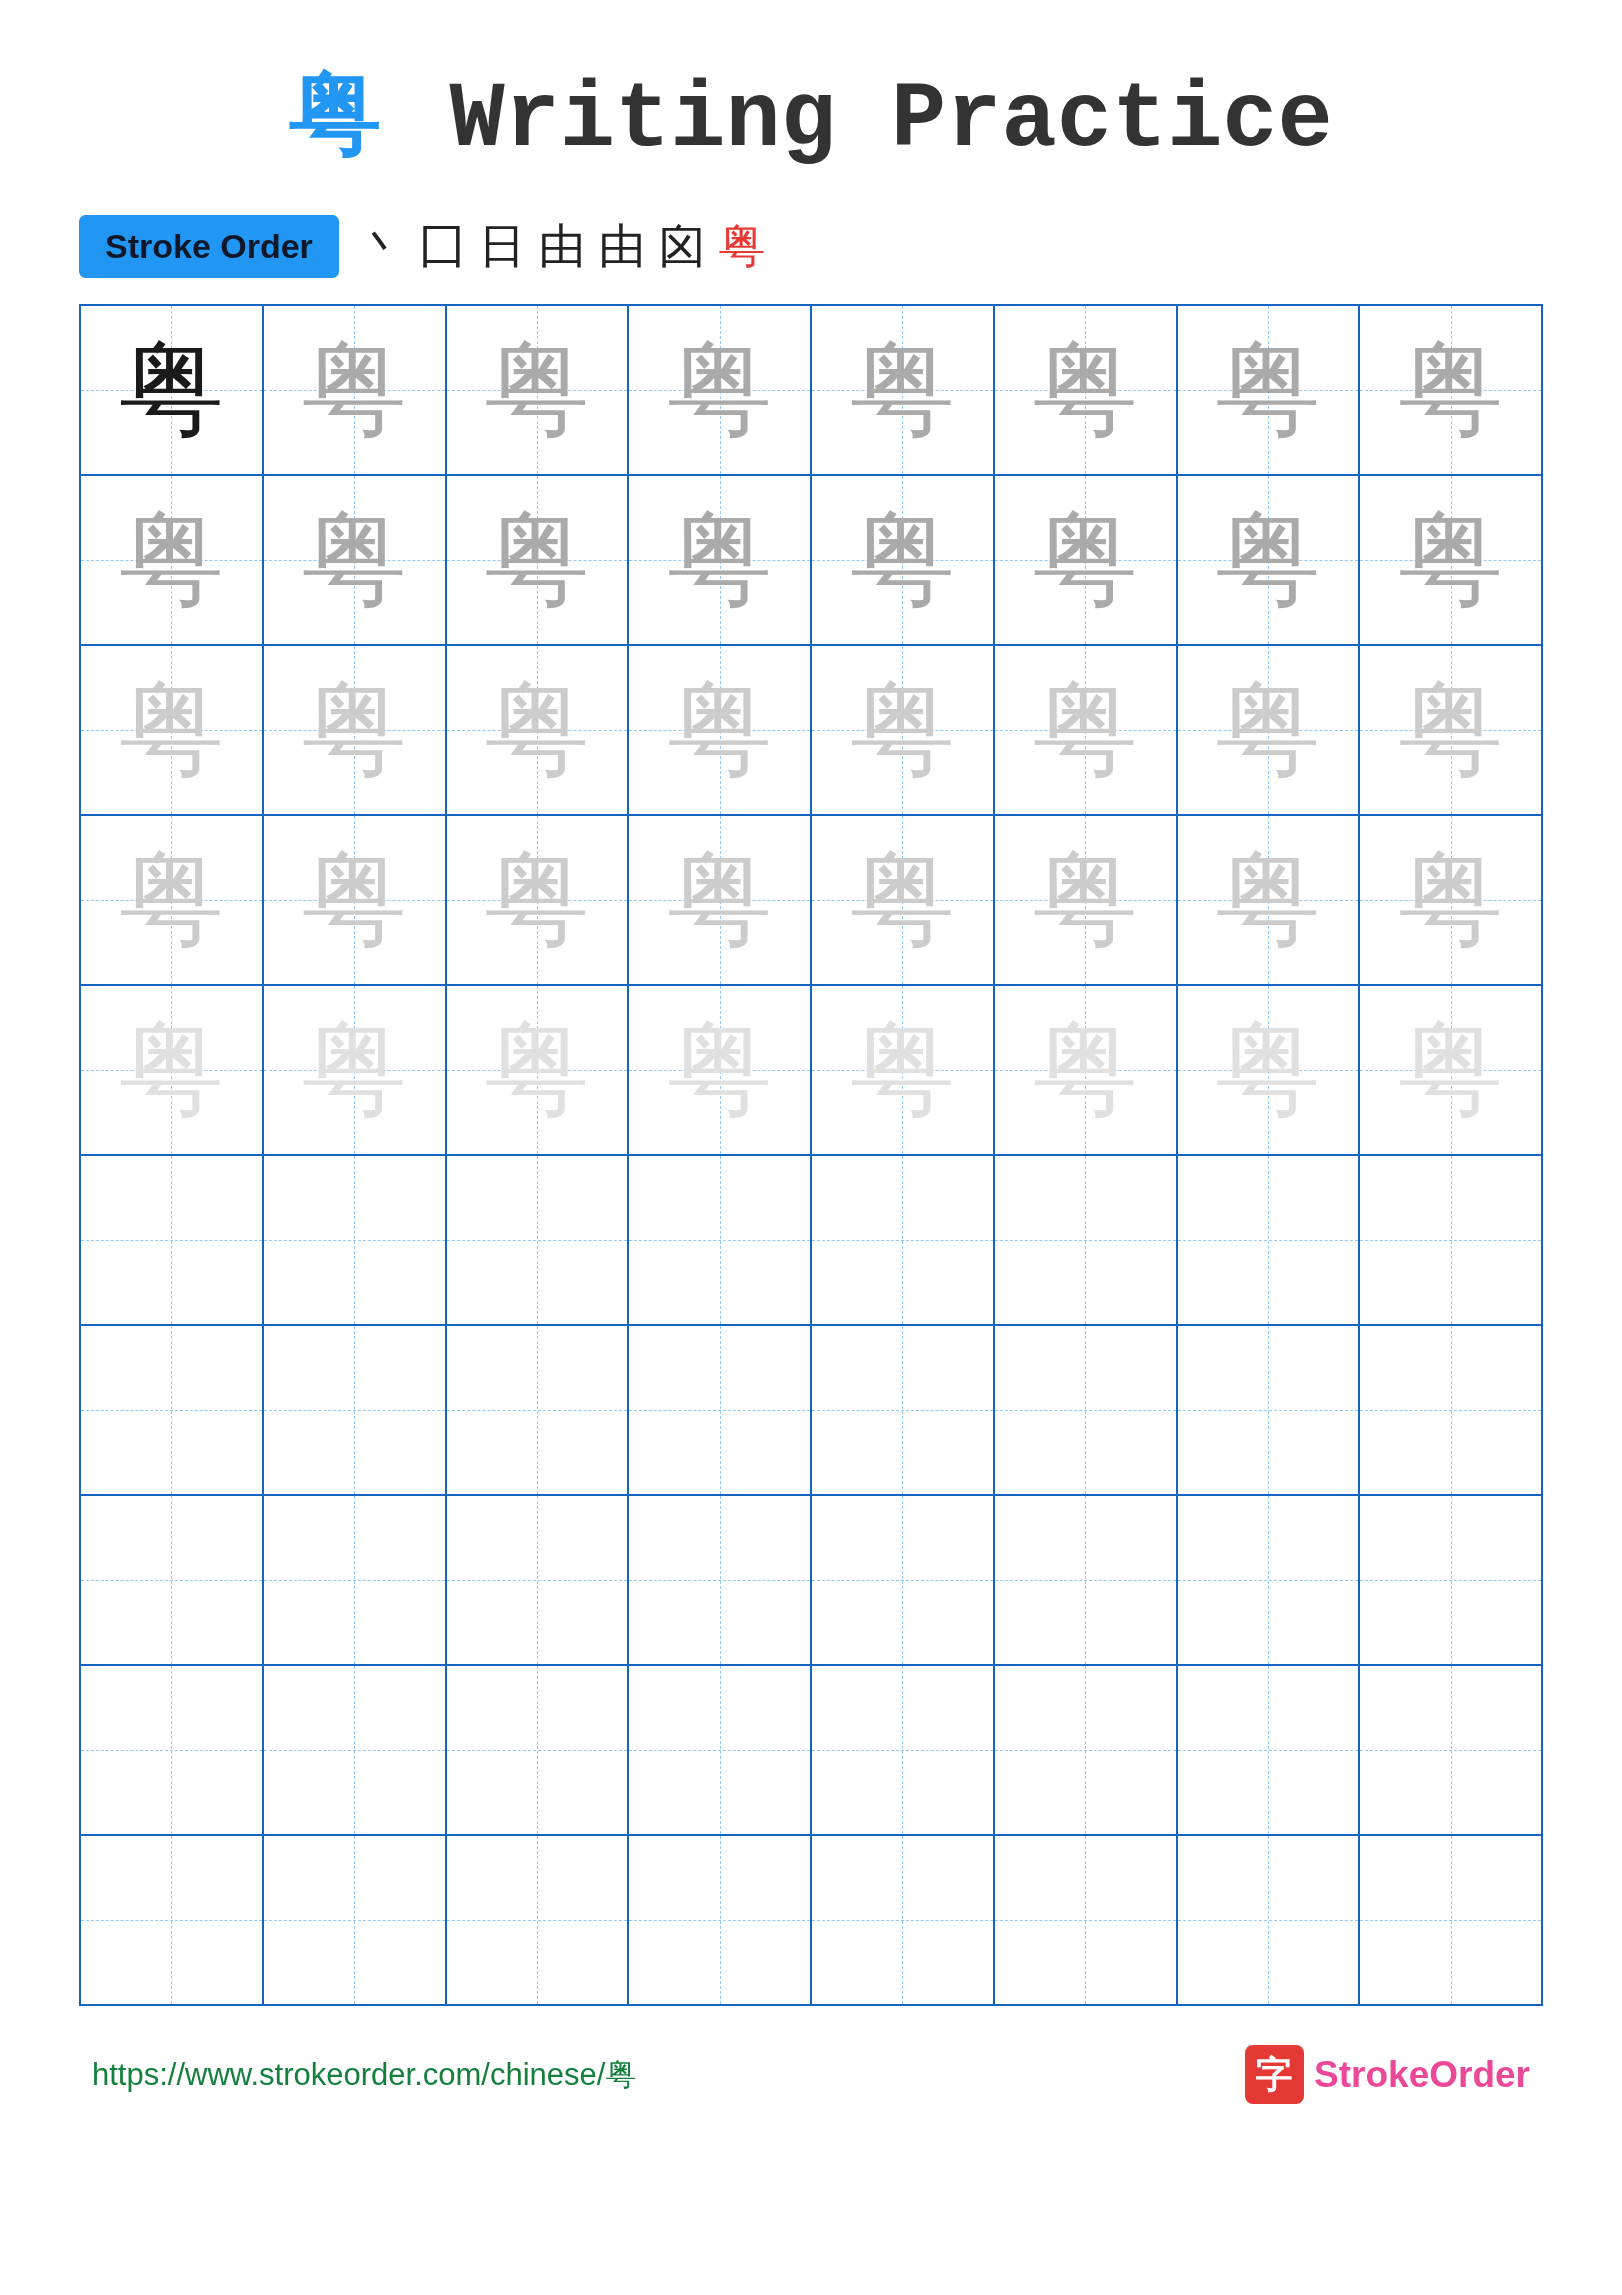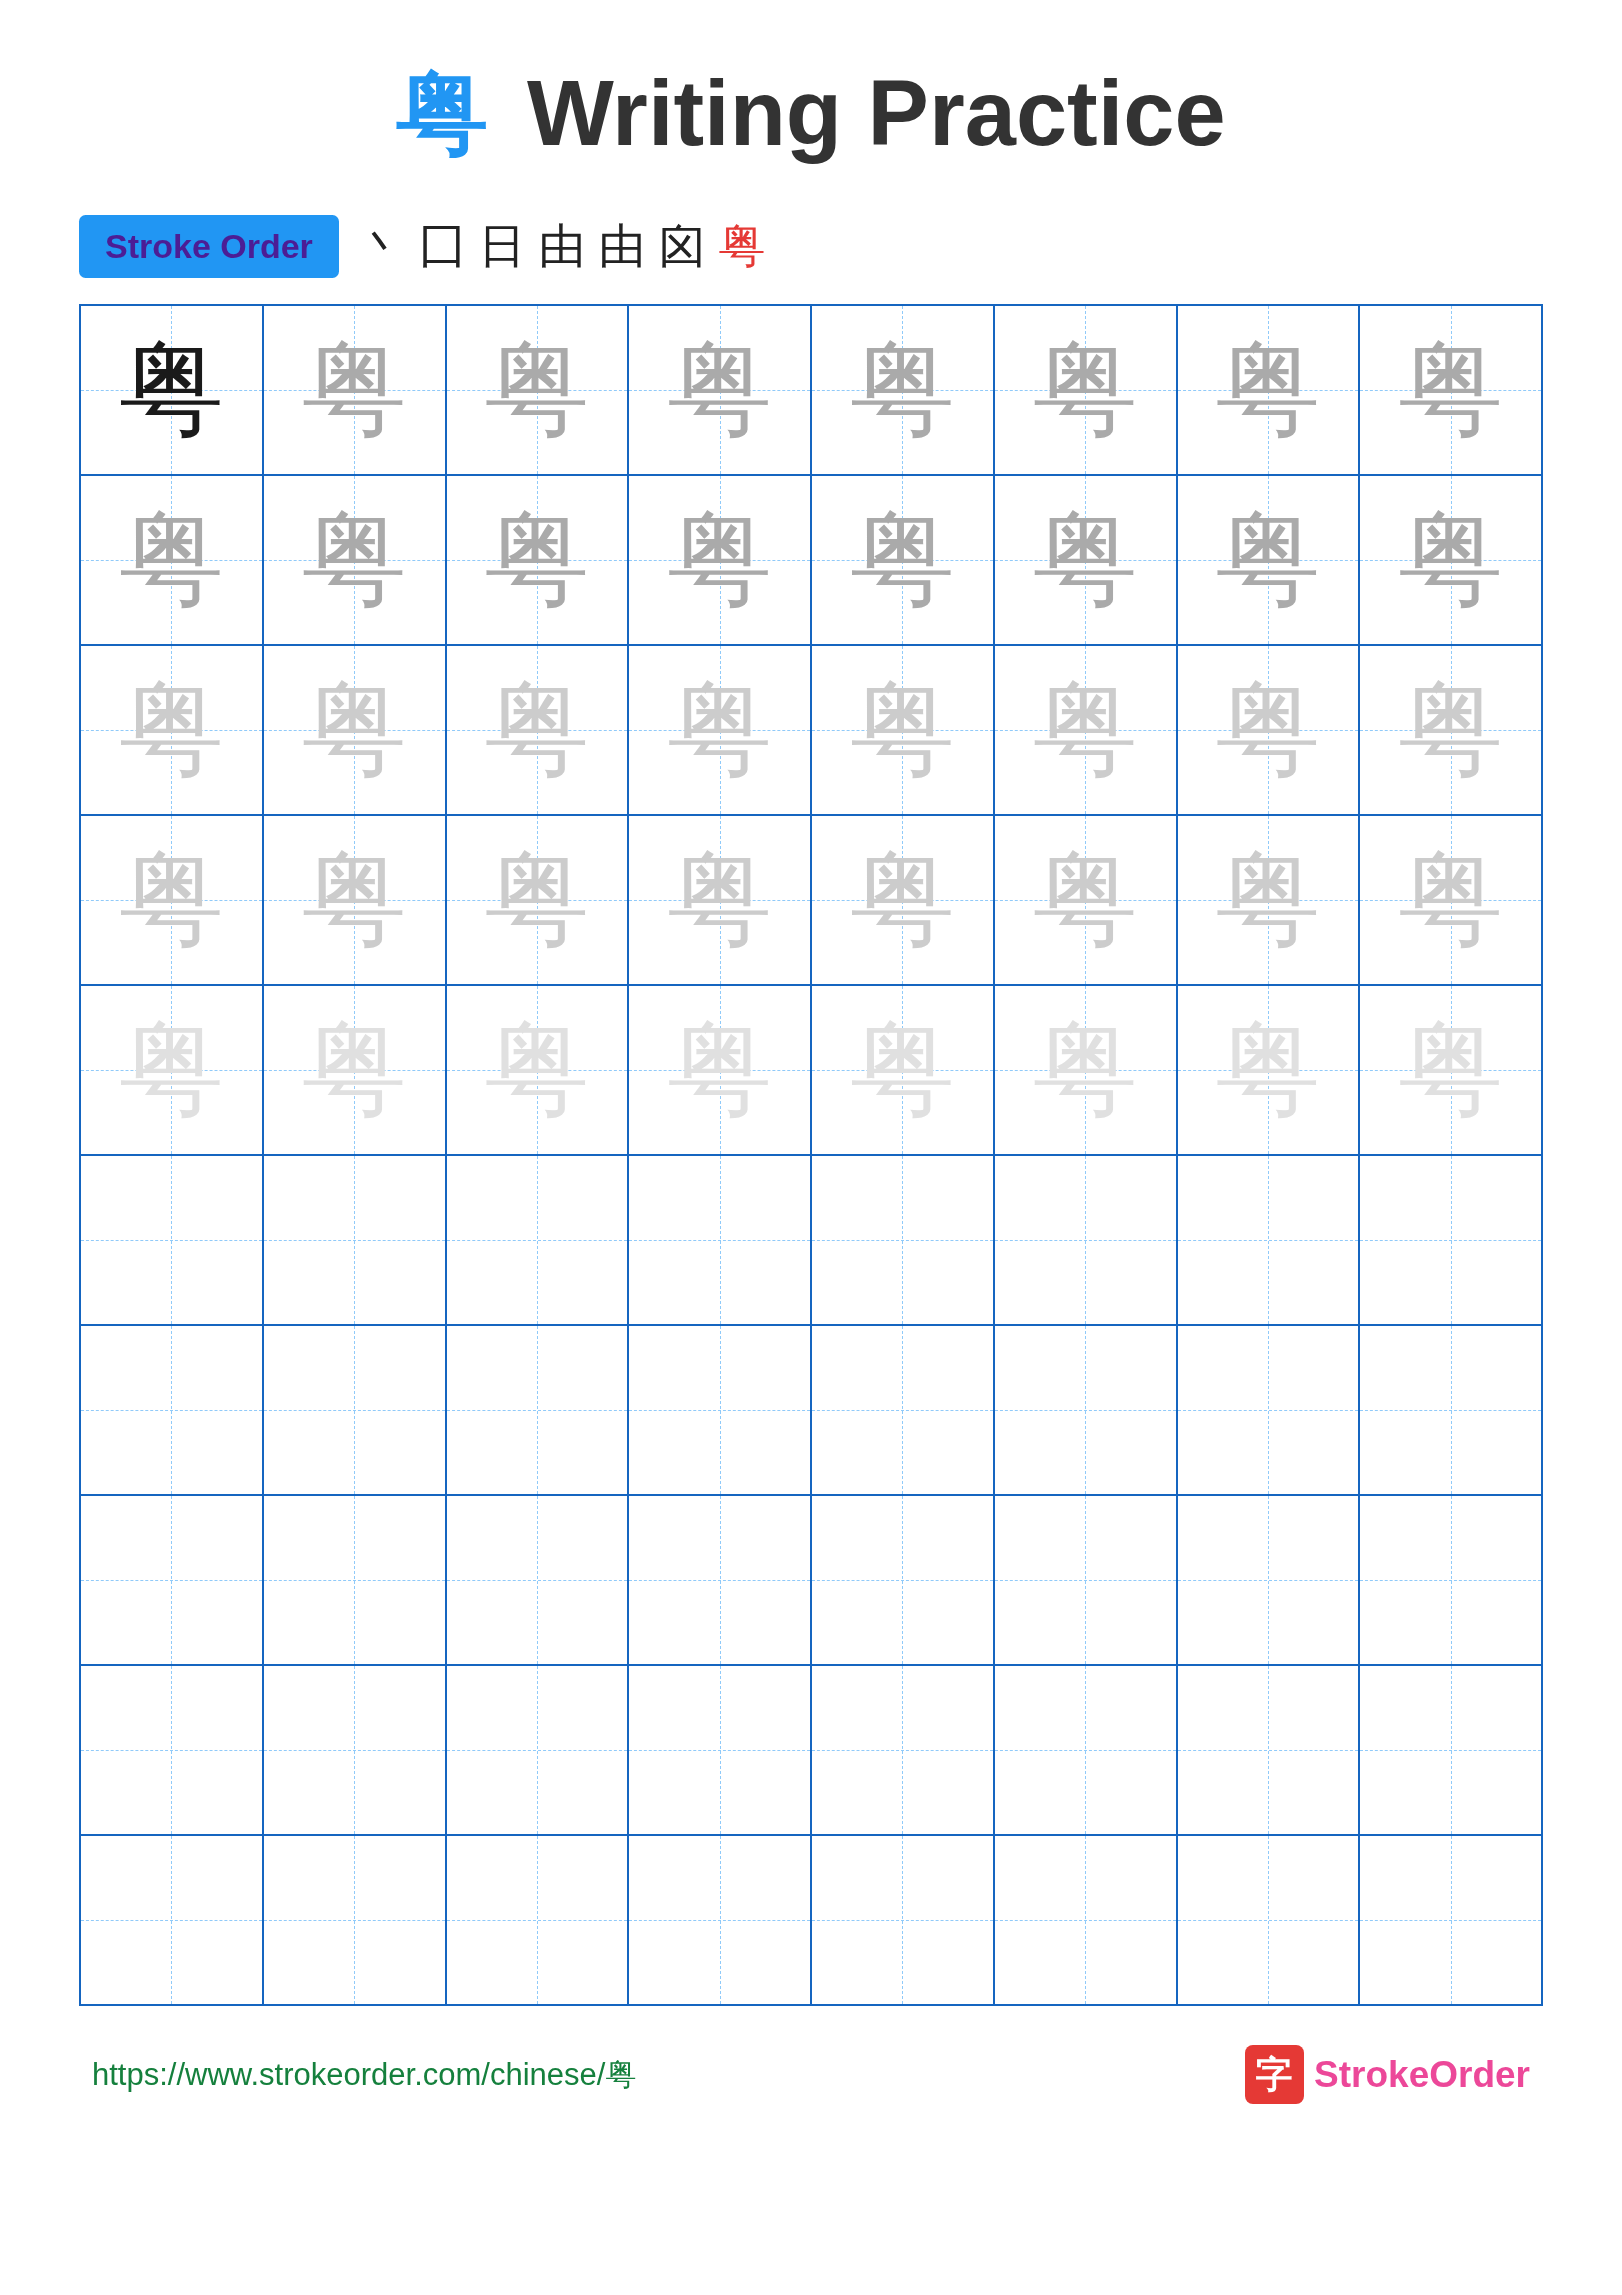--- a/index.html
+++ b/index.html
@@ -17,35 +17,36 @@
       display: flex;
       flex-direction: column;
       align-items: center;
     }
     .title {
       font-size: 92px;
       font-weight: bold;
       color: #333;
       margin-bottom: 39px;
       text-align: center;
+      font-family: Liberation Mono, monospace;
     }
     .title-char {
       color: #2196F3;
       margin-right: 13px;
     }
     .stroke-order-section {
       width: 100%;
       display: flex;
       align-items: center;
       margin-bottom: 26px;
       gap: 19.6px;
     }
     .stroke-order-badge {
       background: #2196F3;
-      color: #4c1d95;
+      color: #0f172a;
       font-size: 34px;
       font-weight: bold;
       padding: 11.8px 26px;
       border-radius: 6.5px;
       white-space: nowrap;
     }
     .stroke-steps {
       display: flex;
       align-items: center;
       gap: 13px;

